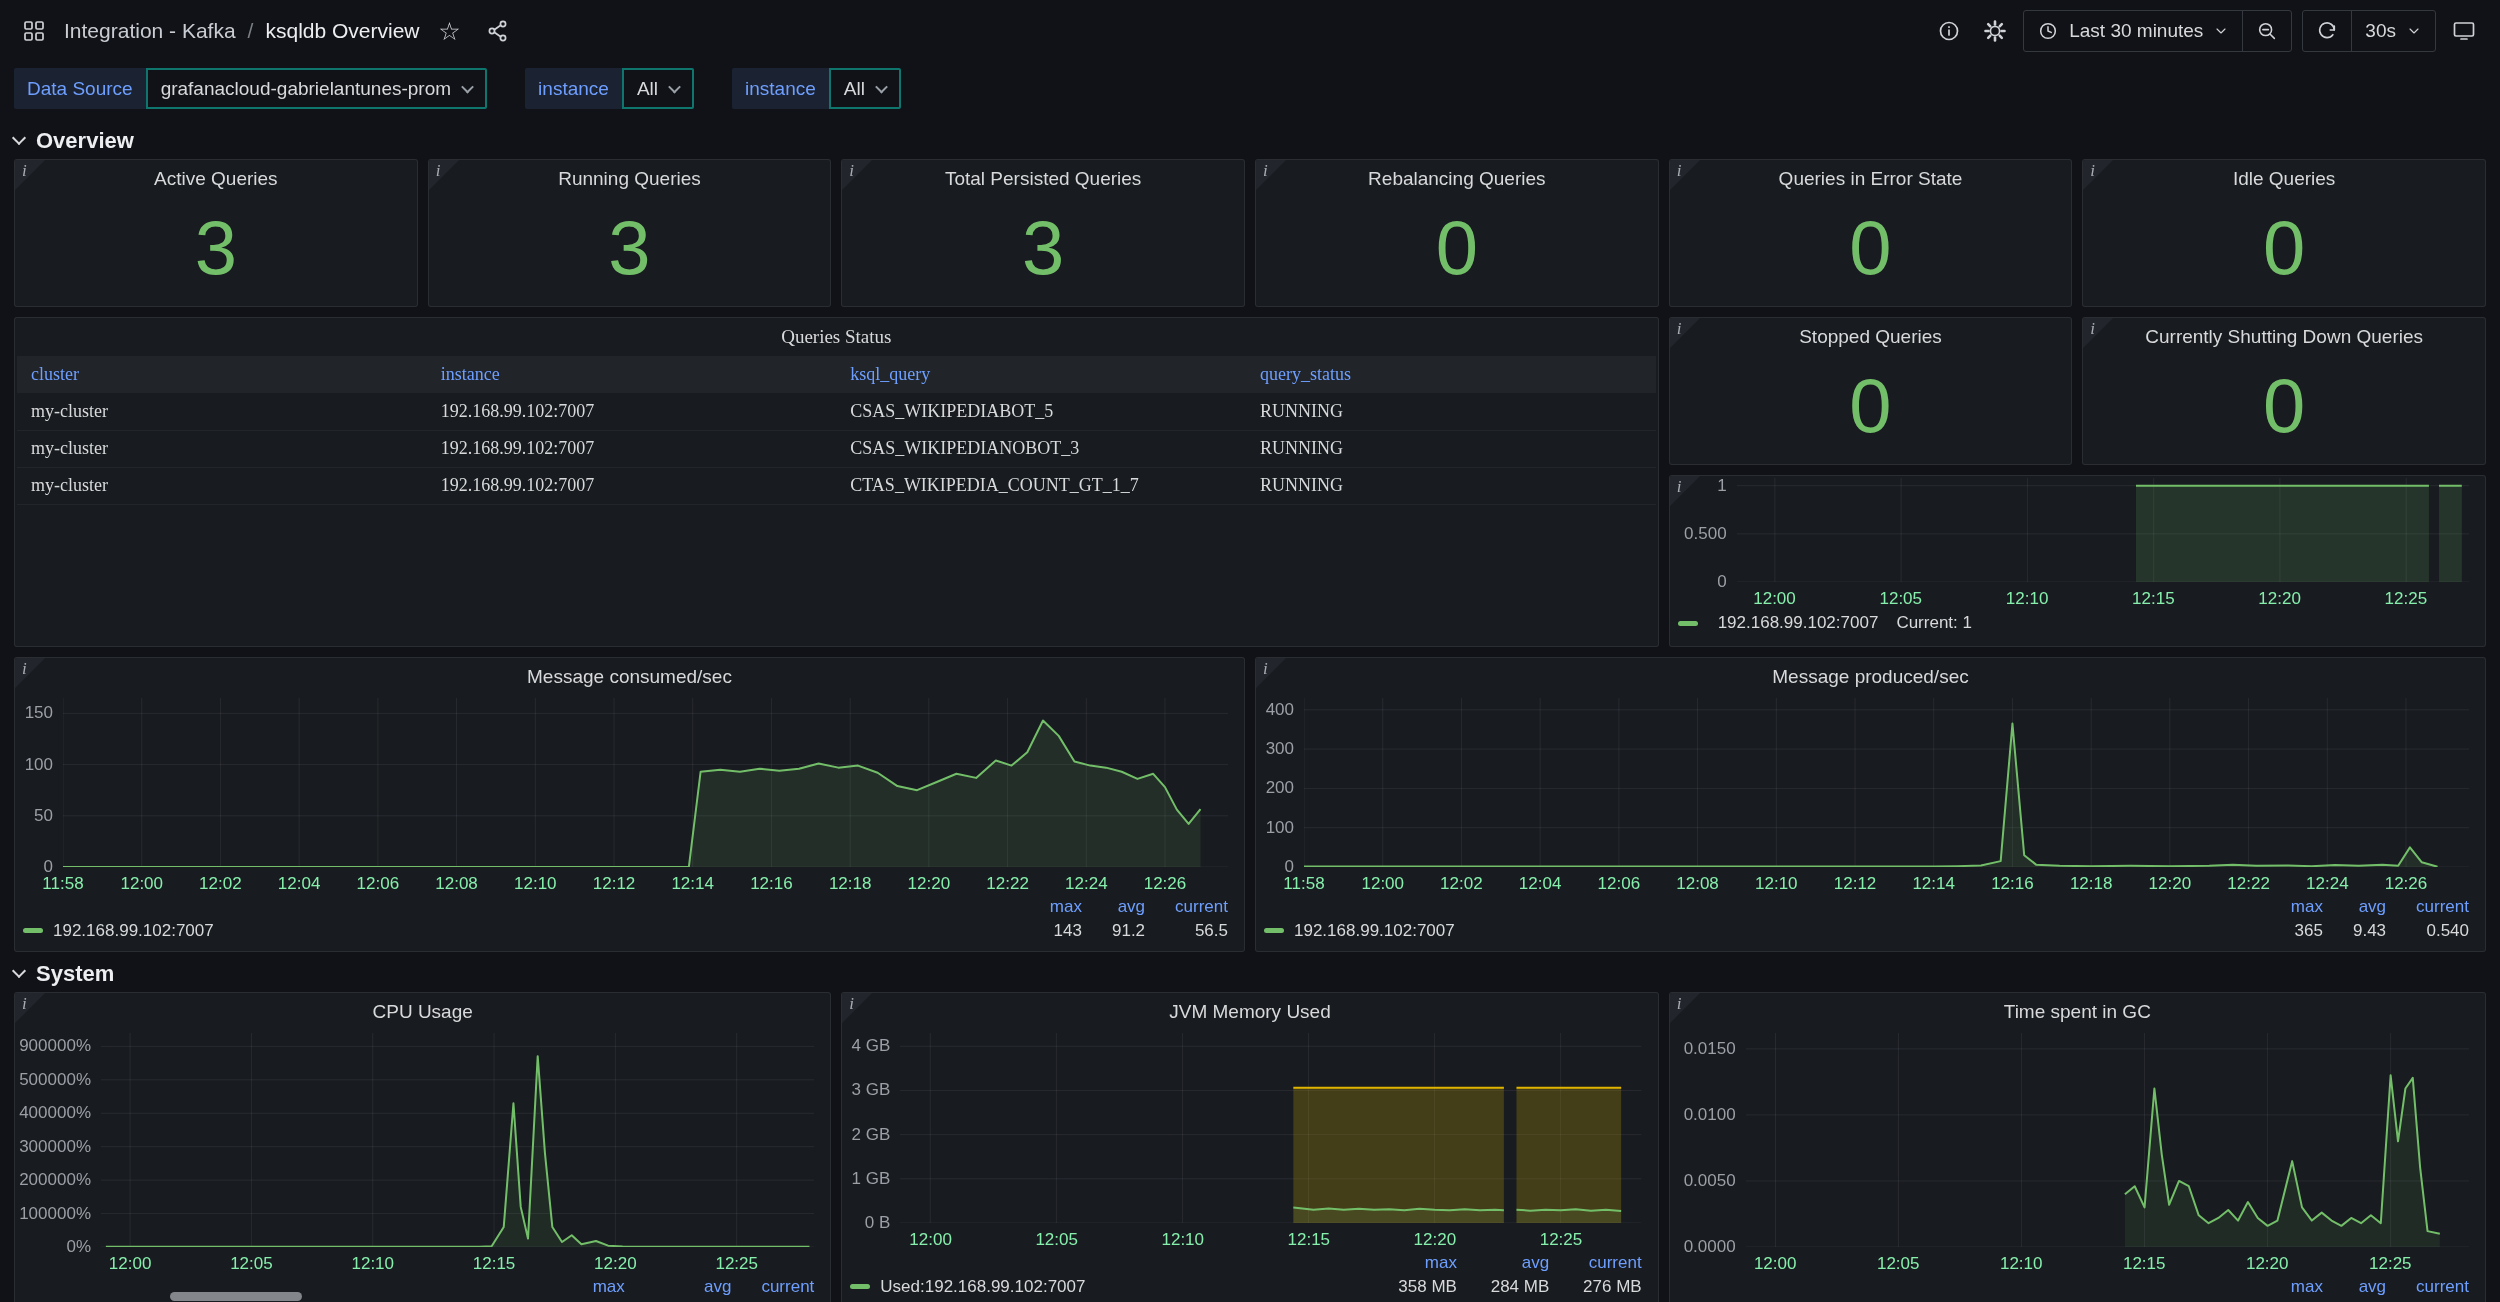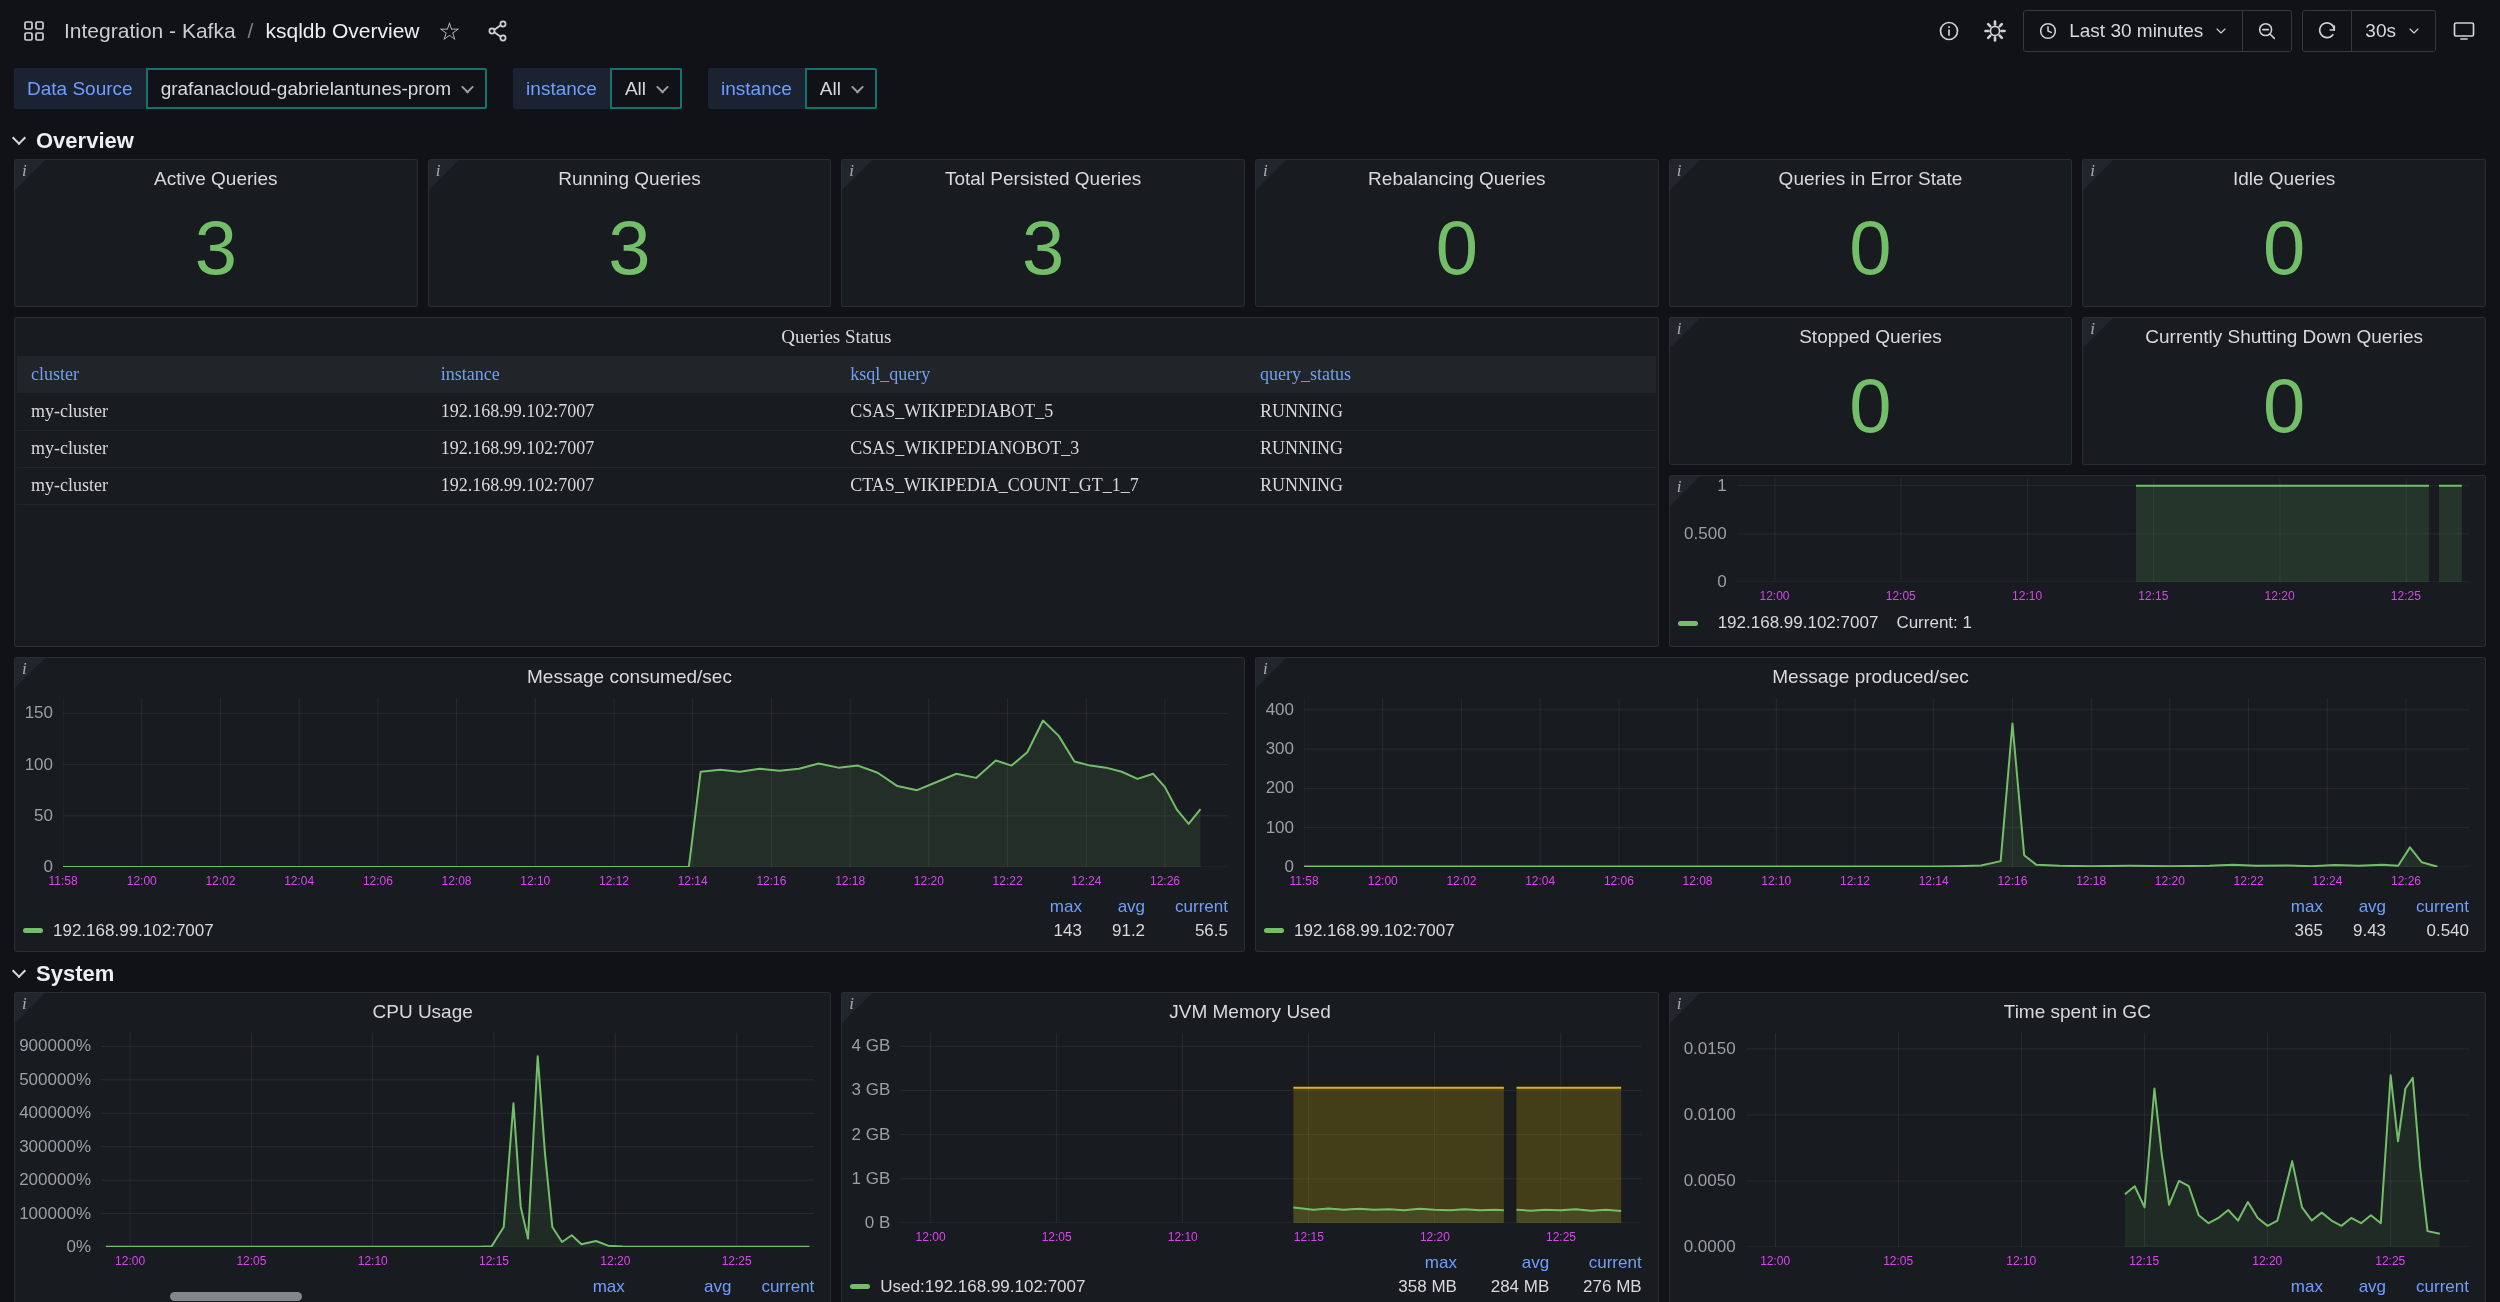--- a/index.html
+++ b/index.html
@@ -17,21 +17,21 @@
     background:transparent;border:none;cursor:pointer;border-radius:3px;}
   .icon-btn svg{stroke:#cfd2d6;fill:none;stroke-width:1.7;stroke-linecap:round;stroke-linejoin:round;}
   .star-glyph{font-size:25px;line-height:1;color:#cfd2d6;}
   .tb-right{display:flex;align-items:center;gap:10px;}
   .btn-group{display:flex;align-items:stretch;height:42px;border:1px solid #34383f;border-radius:3px;overflow:hidden;}
   .tb-btn{display:flex;align-items:center;gap:10px;padding:0 13px;background:transparent;border:none;
     border-left:1px solid #34383f;color:#d8d9da;font-size:19px;cursor:pointer;font-family:inherit;}
   .tb-btn:first-child{border-left:none;}
   .tb-btn svg{stroke:#cfd2d6;fill:none;stroke-width:1.7;stroke-linecap:round;stroke-linejoin:round;}
   
-  .varbar{display:flex;align-items:center;gap:26px;padding:6px 16px 14px 14px;}
+  .varbar{display:flex;align-items:center;gap:38px;padding:6px 16px 14px 14px;}
   .var{display:flex;align-items:stretch;height:41px;}
   .var-label{display:flex;align-items:center;padding:0 13px;background:#1b2333;color:#6e9fff;
     font-size:19px;font-weight:500;border-radius:2px 0 0 2px;}
   .var-value{display:flex;align-items:center;gap:12px;padding:0 13px;border:2px solid #0f766e;
     background:transparent;color:#d8d9da;font-size:19px;cursor:pointer;border-radius:0 2px 2px 0;font-family:inherit;}
   .chev{width:9px;height:9px;border-right:2px solid #9aa0a7;border-bottom:2px solid #9aa0a7;
     transform:rotate(45deg) translate(-1px,-1px);display:inline-block;}
   
   .dash{padding:0 14px;}
   .section-header{display:flex;align-items:center;gap:12px;height:36px;cursor:pointer;
@@ -66,21 +66,21 @@
   .qtable td{height:37px;padding:0 14px;color:#d8d9da;border-bottom:1px solid rgba(204,204,220,0.06);}
   
   .graph-body{flex:1;display:flex;flex-direction:column;min-height:0;padding:2px 16px 8px 8px;}
   .plot-wrap{flex:1;display:flex;min-height:0;}
   .ylabels{position:relative;flex:none;}
   .ylabels span{position:absolute;right:10px;transform:translateY(-50%);font-size:17px;color:#9d9fa7;white-space:nowrap;}
   .plot{flex:1;position:relative;min-width:0;}
   .plot svg{position:absolute;inset:0;width:100%;height:100%;}
   .gl{stroke:rgba(204,204,220,0.09);stroke-width:1;vector-effect:non-scaling-stroke;}
   .xlabels{position:relative;height:28px;flex:none;}
-  .xlabels span{position:absolute;top:7px;transform:translateX(-50%);font-size:12px;color:#d946ef;white-space:nowrap;}
+  .xlabels span{position:absolute;top:7px;transform:translateX(-50%);font-size:17px;color:#86efac;white-space:nowrap;}
   .legend{flex:none;}
   .legend-table{width:100%;border-collapse:collapse;font-size:17px;line-height:24px;}
   .legend-table th{color:#6e9fff;font-weight:500;text-align:right;padding-left:30px;cursor:pointer;}
   .legend-table td{text-align:right;padding-left:30px;color:#d8d9da;white-space:nowrap;}
   .legend-table td.lname{width:100%;text-align:left;padding-left:0;overflow:hidden;}
   .swatch{display:inline-block;width:20px;height:5px;border-radius:2.5px;margin-right:10px;vertical-align:3px;}
   .legend.inline{display:flex;align-items:center;gap:10px;font-size:17px;color:#d8d9da;padding:3px 0 5px;}
   .lextra{margin-left:8px;}
   
   .hscroll{position:fixed;left:170px;bottom:1px;width:132px;height:9px;border-radius:4.5px;

